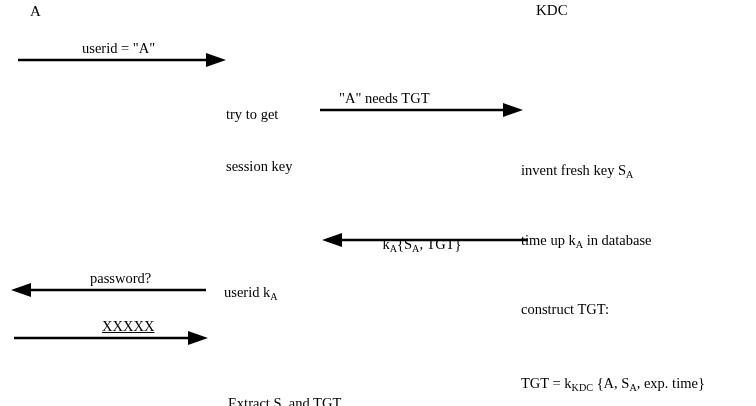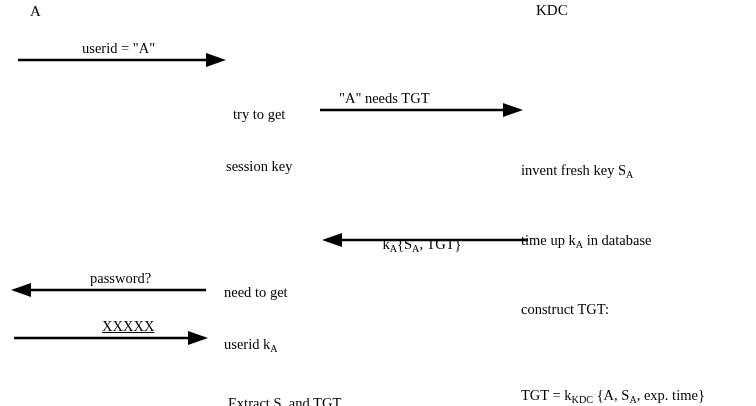--- a/index.html
+++ b/index.html
@@ -106,38 +106,37 @@
   <div class="lbl msg" style="left:339px; top:90px;">"A" needs TGT</div>
 
   <div class="lbl msg" style="left:368px; top:219px;">
     <span>k</span><sub>A</sub><span>{S</span><sub>A</sub><span>, TGT}</span>
   </div>
 
   <div class="lbl msg" style="left:90px; top:270px;">password?</div>
 
   <div class="lbl msg" style="left:102px; top:318px;text-decoration:underline;">XXXXX</div>
 
-  <div class="lbl note" style="left:226px; top:71px;text-align:center;">
+  <div class="lbl note" style="left:226px; top:71px;">
     <span class="row">try to get</span>
     <span class="row">session key</span>
   </div>
 
   <div class="lbl note" style="left:521px; top:110px;">
 
     <span class="row"><span>invent fresh key S</span><sub>A</sub></span>
 
     <span class="row"><span>time up k</span><sub>A</sub><span> in database</span></span>
 
     <span class="row">construct TGT:</span>
 
-    <span class="row" style="margin-top:16px;"><span>TGT = k</span><sub>KDC</sub><span> {A, S</span><sub>A</sub><span>, exp. time}</span></span>
+    <span class="row" style="margin-top:4px;"><span>TGT = k</span><sub>KDC</sub><span> {A, S</span><sub>A</sub><span>, exp. time}</span></span>
   </div>
 
   <div class="lbl note" style="left:224px; top:249px;">
-    <span class="row">need to get</span>
     <span class="row"><span>userid k</span><sub>A</sub></span>
   </div>
 
   <div class="lbl note" style="left:228px; top:360px;">
     <span class="row">Extract S  and TGT</span>
     
   </div>
 
 </div>
 

